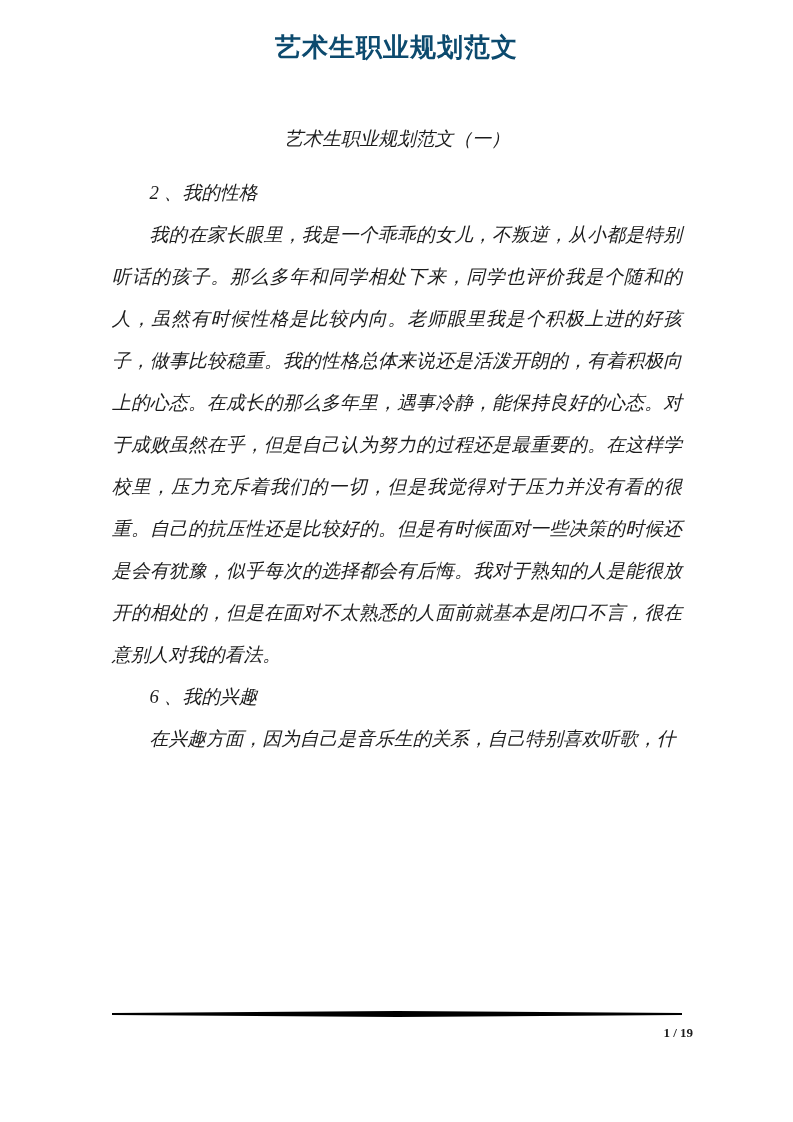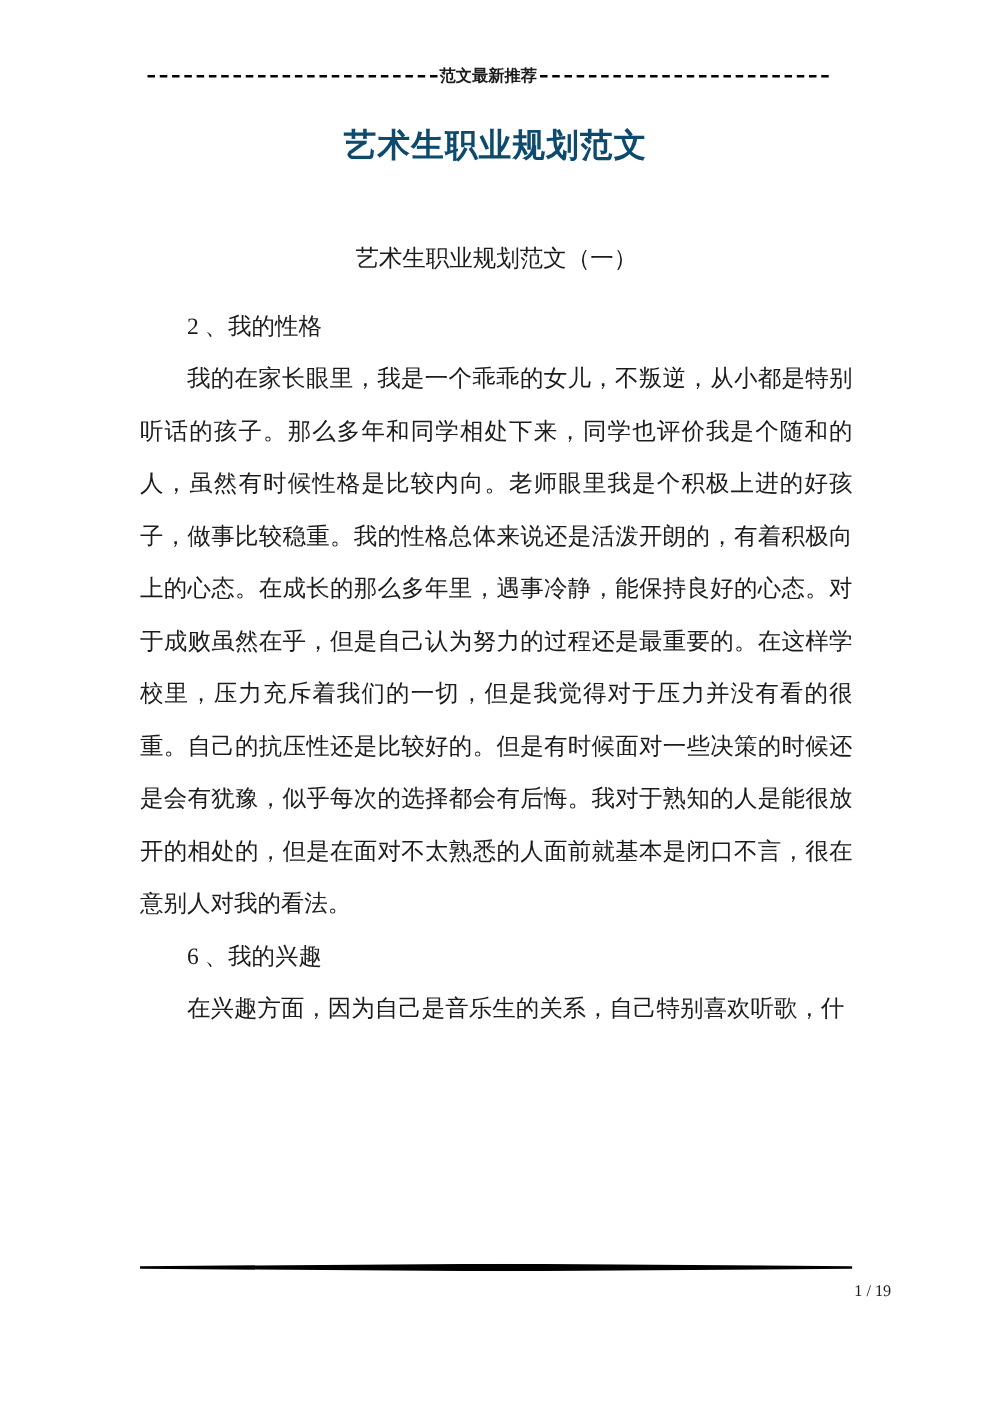--- a/index.html
+++ b/index.html
@@ -50,55 +50,51 @@
     width: 570px;
   }
   .content p {
     margin: 0;
     font-size: 18.8px;
     line-height: 42px;
     text-align: justify;
     text-justify: inter-character;
     text-indent: 2em;
     word-break: break-all;
+    font-style: italic;
   }
   .content p.subtitle {
     text-align: center;
     text-indent: 0;
     margin-bottom: 12px;
   }
   
   .footer-bar {
     position: absolute;
     left: 112px;
     top: 1011px;
     width: 570px;
     height: 6px;
     background: #000000;
     clip-path: polygon(0% 32%, 50% 0%, 100% 32%, 100% 68%, 50% 100%, 0% 68%);
   }
   .page-num {
     position: absolute;
     top: 1024px;
-    right: 80px;
+    right: 100px;
     font-size: 13px;
-    font-weight: normal;
+    font-weight: bold;
     line-height: 18px;
   }
 </style>
 </head>
 <body>
 
 <div class="page">
 
-  <div class="header-row">
-    <span class="dash"></span>
-    <span class="header-text">范文最新推荐</span>
-    <span class="dash"></span>
-  </div>
 
   <h1 class="doc-title" style="color:#0c4a6e;">艺术生职业规划范文</h1>
 
   <div class="content">
     <p class="subtitle">艺术生职业规划范文（一）</p>
     <p>2 、我的性格</p>
     <p>我的在家长眼里，我是一个乖乖的女儿，不叛逆，从小都是特别听话的孩子。那么多年和同学相处下来，同学也评价我是个随和的人，虽然有时候性格是比较内向。老师眼里我是个积极上进的好孩子，做事比较稳重。我的性格总体来说还是活泼开朗的，有着积极向上的心态。在成长的那么多年里，遇事冷静，能保持良好的心态。对于成败虽然在乎，但是自己认为努力的过程还是最重要的。在这样学校里，压力充斥着我们的一切，但是我觉得对于压力并没有看的很重。自己的抗压性还是比较好的。但是有时候面对一些决策的时候还是会有犹豫，似乎每次的选择都会有后悔。我对于熟知的人是能很放开的相处的，但是在面对不太熟悉的人面前就基本是闭口不言，很在意别人对我的看法。</p>
     <p>6 、我的兴趣</p>
     <p>在兴趣方面，因为自己是音乐生的关系，自己特别喜欢听歌，什</p>
   </div>

